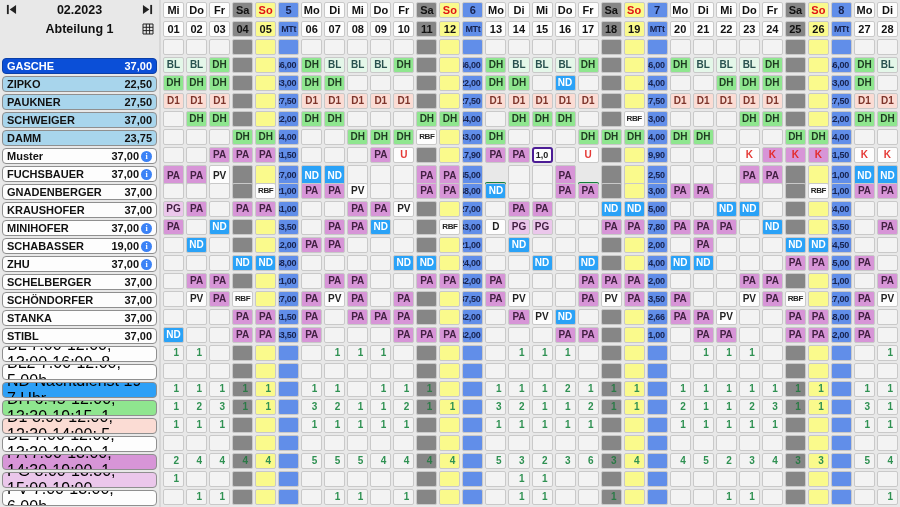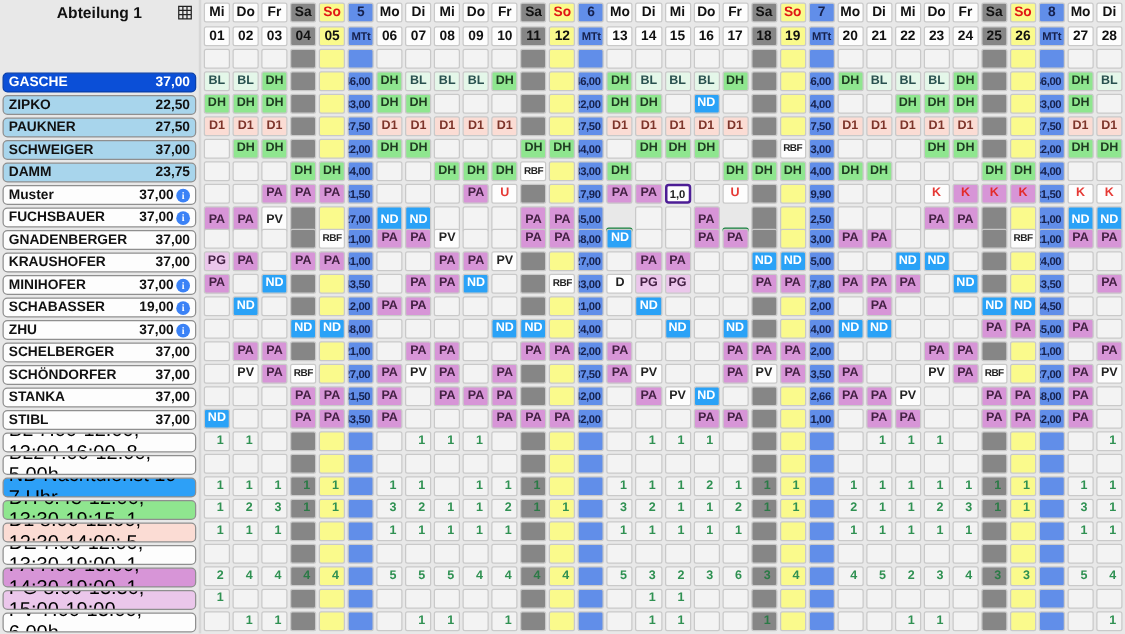--- a/index.html
+++ b/index.html
@@ -55,20 +55,35 @@
   .cell.cnt.sab{background:#868686;color:#2b7a46;}
   .cell.cnt.sob{background:#fafa8c;}
   .cell.wks{background:#618ee9;}
 </style>
 </head>
 <body>
 
 <div class="app">
   <div class="left">
     <div class="lp-head">
+      <div class="lp-row">
+        <span class="icn">
+          <svg width="11" height="11" viewBox="0 0 12 12">
+              <path d="M1 1v10h2V1z" fill="#222"></path>
+              <path d="M11 1L4 6l7 5z" fill="#222"></path>
+            </svg>
+        </span>
+        <span class="mid">02.2023</span>
+        <span class="icn">
+          <svg width="11" height="11" viewBox="0 0 12 12">
+              <path d="M9 1v10h2V1z" fill="#222"></path>
+              <path d="M1 1l7 5-7 5z" fill="#222"></path>
+            </svg>
+        </span>
+      </div>
       <div class="lp-row">
         <span class="icn"></span>
         <span class="mid">Abteilung 1</span>
         <span class="icn">
           <svg width="12" height="12" viewBox="0 0 12 12">
               <path d="M1 1h10v10H1zM1 4.3h10M1 7.6h10M4.3 1v10M7.6 1v10" stroke="#222" stroke-width="1" fill="none"></path>
             </svg>
         </span>
       </div>
     </div>

